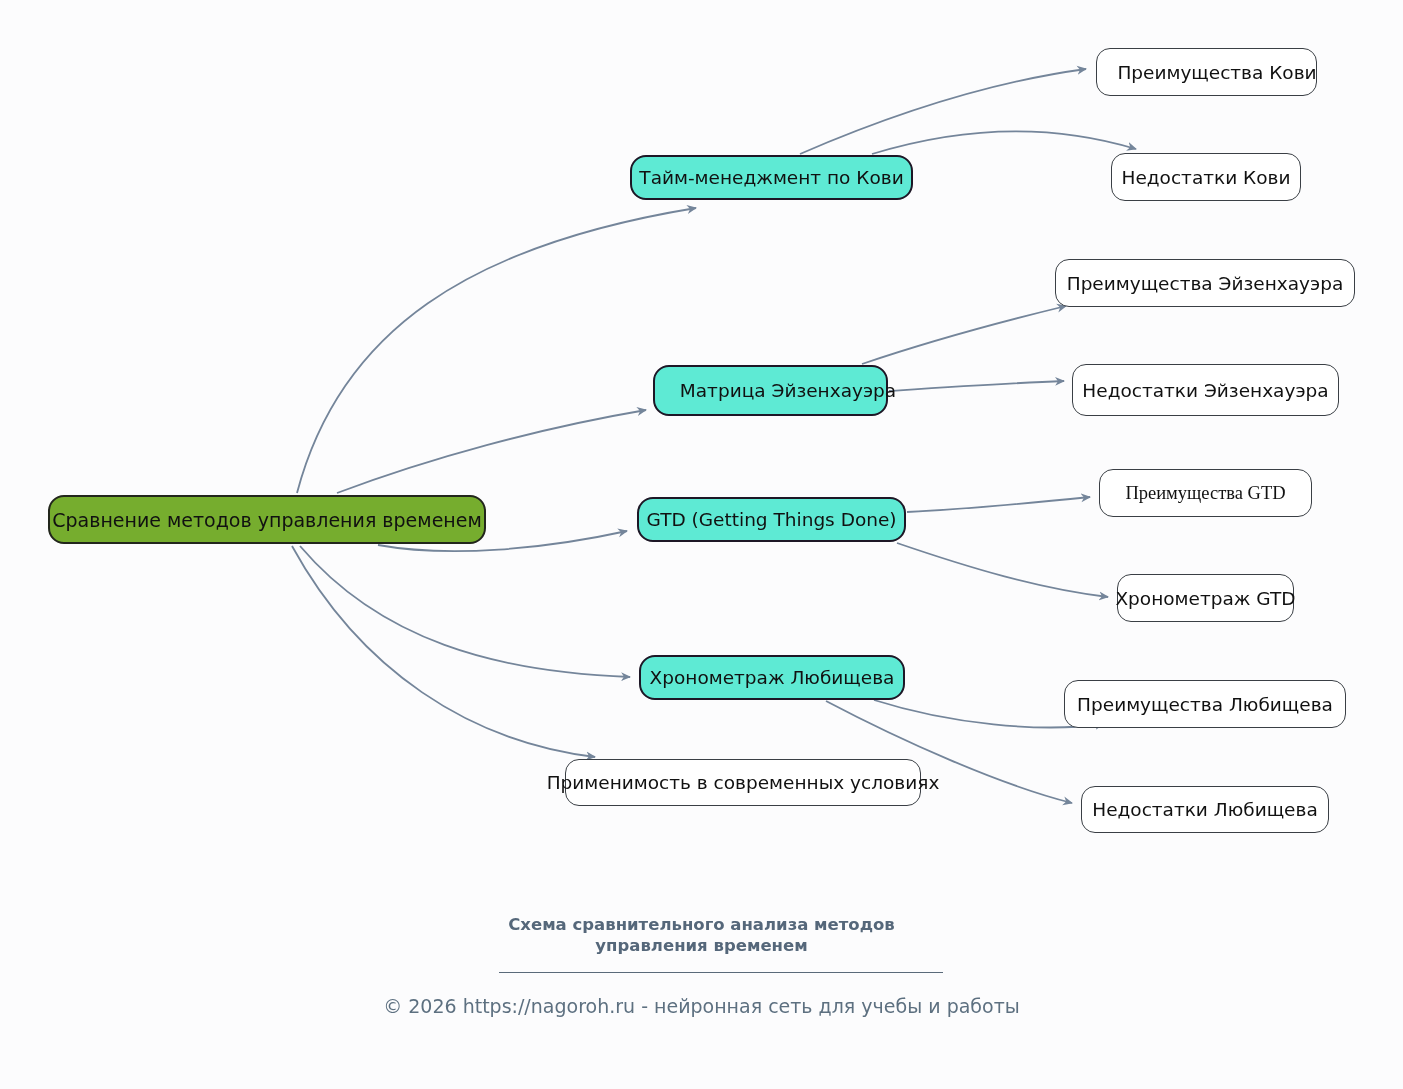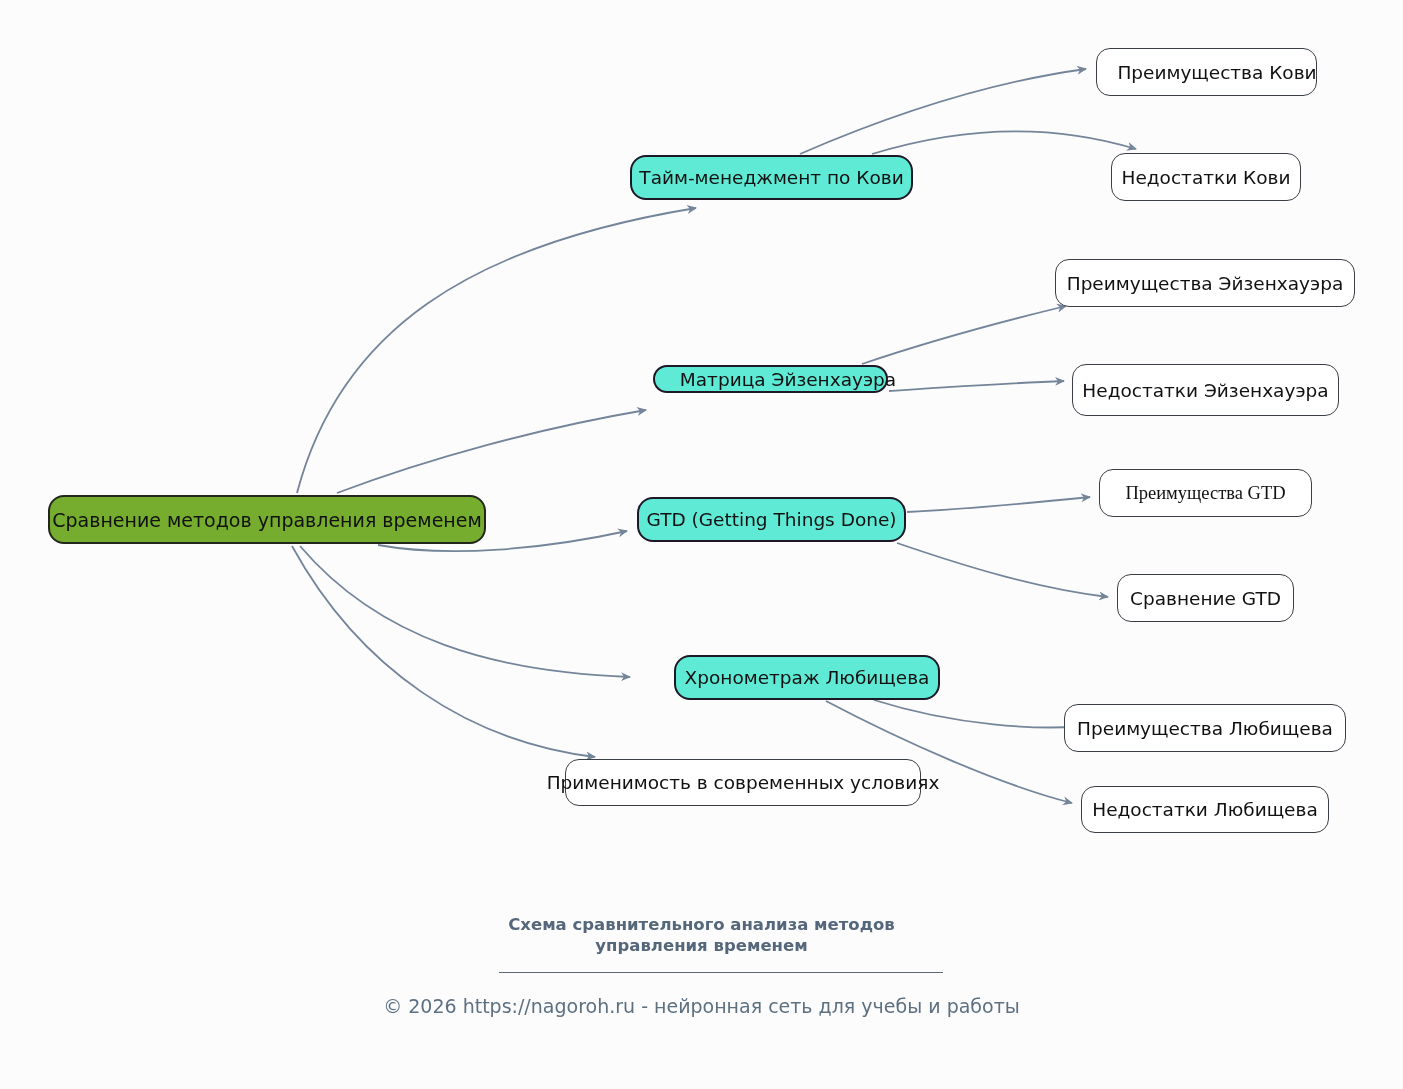--- a/index.html
+++ b/index.html
@@ -80,28 +80,28 @@
         <path d="M 874 700 C 950 724, 1040 733, 1104 724" marker-end="url(#vee)"></path>
         <path d="M 826 701 C 900 740, 1000 785, 1072 803" marker-end="url(#vee)"></path>
       </g>
   </svg>
 
   <div id="nodes">
       <div class="node root" style="left: 48px; top: 495px; width: 438px; height: 49px;">Сравнение методов управления временем</div>
       <div class="node branch" style="left: 630px; top: 155px; width: 283px; height: 45px;">Тайм-менеджмент по Кови</div>
       <div class="node leaf" style="left: 1096px; top: 48px; width: 221px; height: 48px; padding-left: 21px;">Преимущества Кови</div>
       <div class="node leaf" style="left: 1111px; top: 153px; width: 190px; height: 48px;">Недостатки Кови</div>
-      <div class="node branch" style="left: 653px; top: 365px; width: 235px; height: 28px; padding-left: 35px;">Матрица Эйзенхауэра</div>
+      <div class="node branch" style="left: 653px; top: 365px; width: 235px; height: 51px; padding-left: 35px;">Матрица Эйзенхауэра</div>
       <div class="node leaf" style="left: 1055px; top: 259px; width: 300px; height: 48px;">Преимущества Эйзенхауэра</div>
       <div class="node leaf" style="left: 1072px; top: 364px; width: 267px; height: 52px;">Недостатки Эйзенхауэра</div>
       <div class="node branch" style="left: 637px; top: 497px; width: 269px; height: 45px;">GTD (Getting Things Done)</div>
       <div class="node leaf" style="left: 1099px; top: 469px; width: 213px; height: 48px; font-family: Liberation Serif, serif;">Преимущества GTD</div>
-      <div class="node leaf" style="left: 1117px; top: 574px; width: 177px; height: 48px;">Сравнение GTD</div>
-      <div class="node branch" style="left: 639px; top: 655px; width: 266px; height: 45px; margin-left: 35px;">Хронометраж Любищева</div>
-      <div class="node leaf" style="left: 1064px; top: 704px; width: 282px; height: 48px;">Преимущества Любищева</div>
+      <div class="node leaf" style="left: 1117px; top: 574px; width: 177px; height: 48px;">Хронометраж GTD</div>
+      <div class="node branch" style="left: 639px; top: 655px; width: 266px; height: 45px;">Хронометраж Любищева</div>
+      <div class="node leaf" style="left: 1064px; top: 680px; width: 282px; height: 48px;">Преимущества Любищева</div>
       <div class="node leaf" style="left: 1081px; top: 786px; width: 248px; height: 47px;">Недостатки Любищева</div>
       <div class="node leaf" style="left: 565px; top: 759px; width: 356px; height: 47px;">Применимость в современных условиях</div>
     </div>
 
   <div class="footer-caption">
     <span class="inner">Схема сравнительного анализа методов управления временем</span>
   </div>
   <div class="footer-divider"></div>
   <div class="footer-copyright">© 2026 https://nagoroh.ru - нейронная сеть для учебы и работы</div>
 </div>

